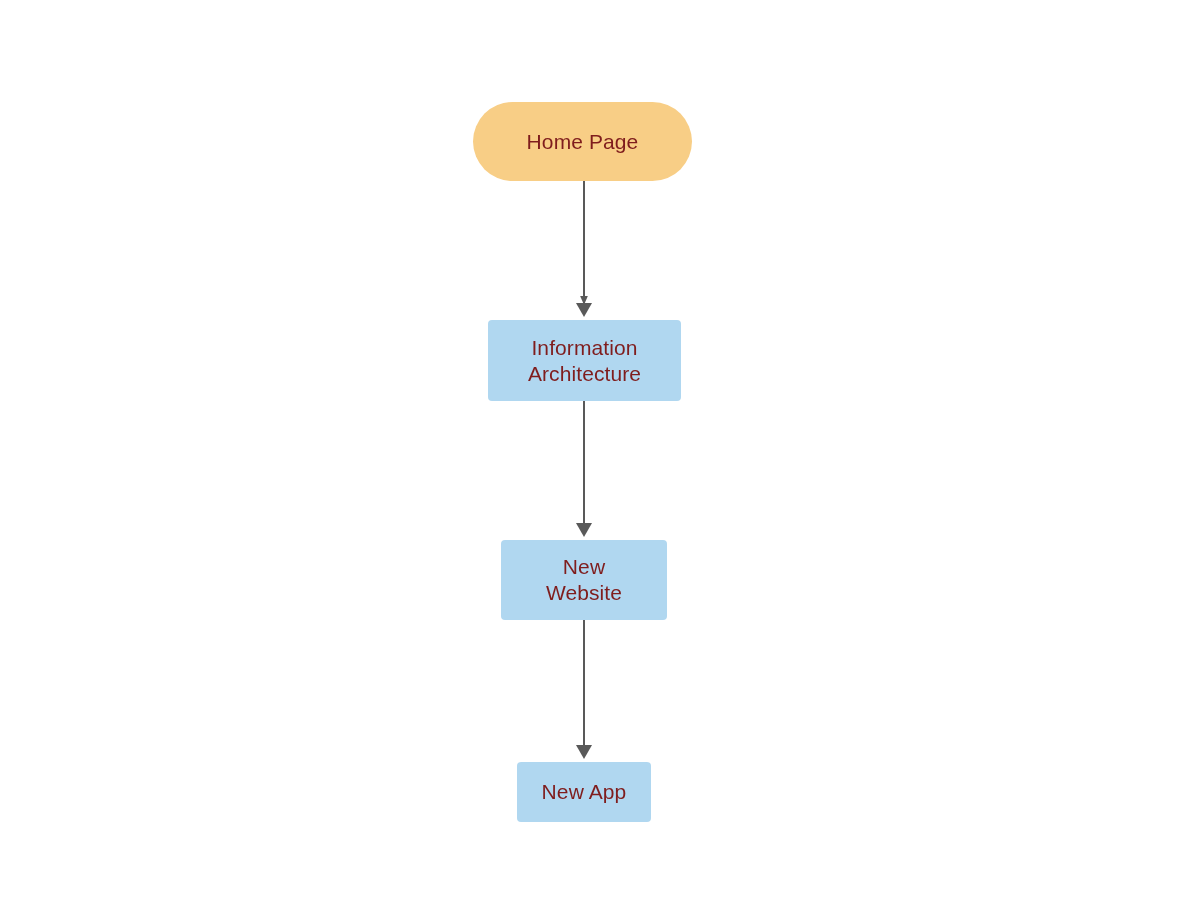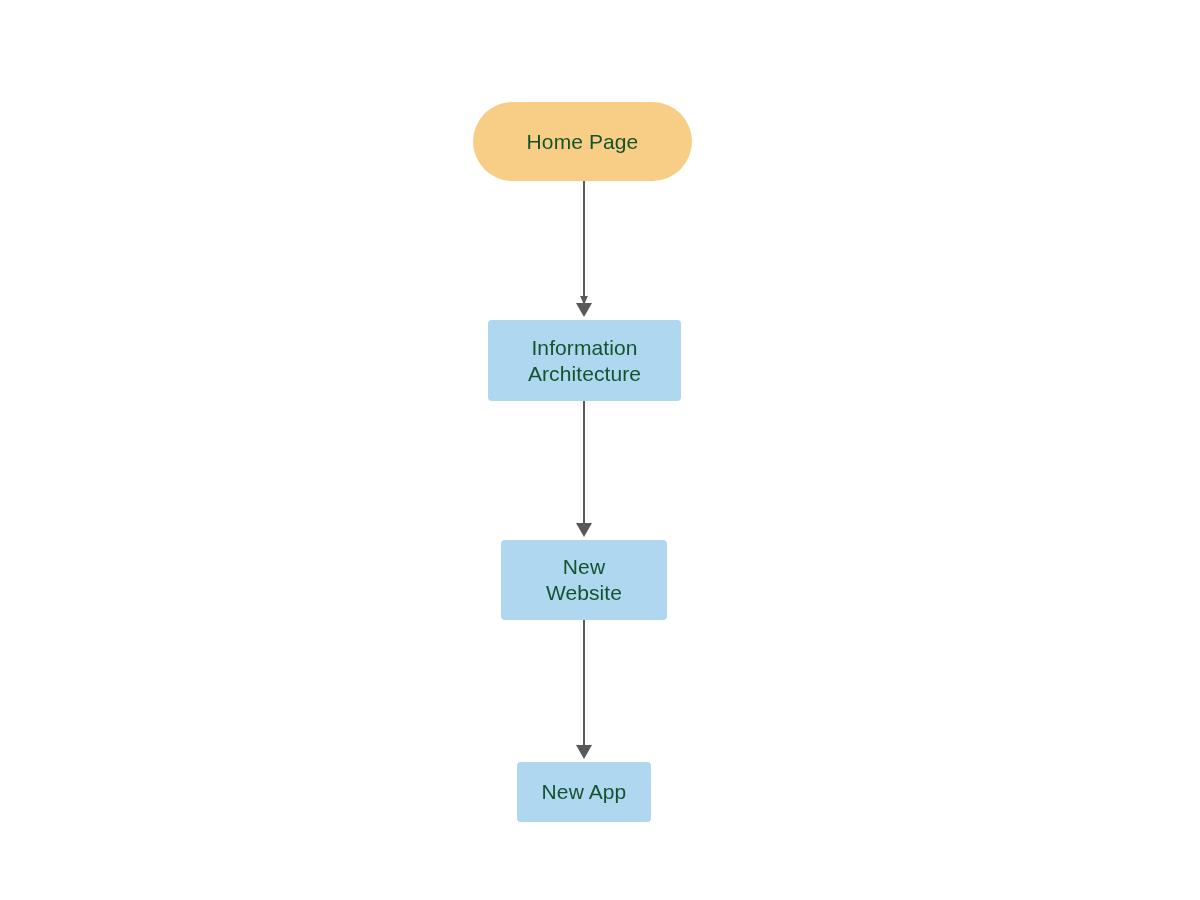--- a/index.html
+++ b/index.html
@@ -30,21 +30,21 @@
     pointer-events: none;
   }
 
   .node {
     position: absolute;
     box-sizing: border-box;
     display: flex;
     align-items: center;
     justify-content: center;
     text-align: center;
-    color: #14532d;
+    color: #7f1d1d;
     font-size: 21px;
     line-height: 1.22;
     letter-spacing: 0.1px;
     white-space: pre-line;
     user-select: none;
   }
 
   .node.start {
     border-radius: 999px;
   }

